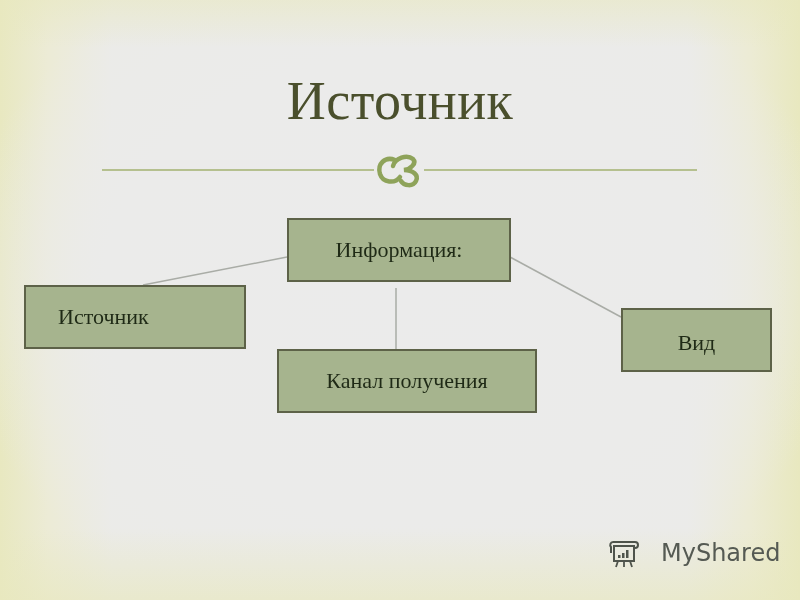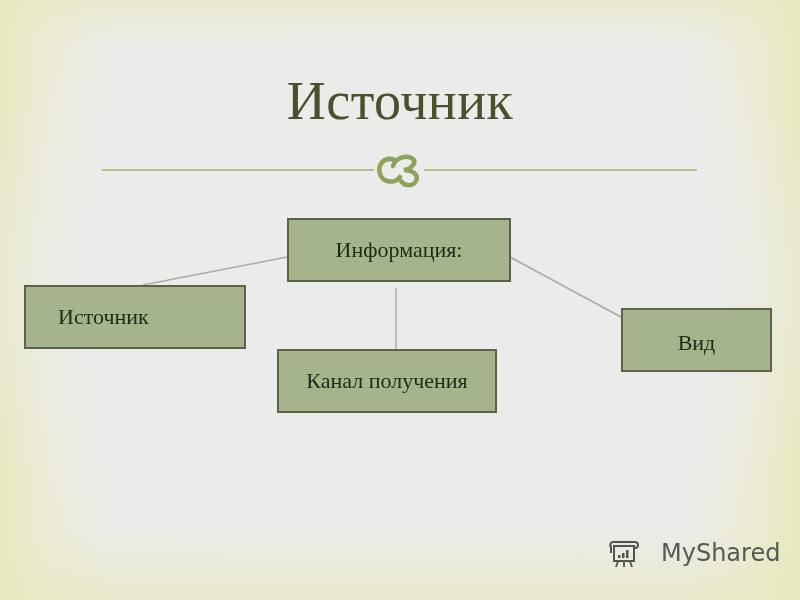--- a/index.html
+++ b/index.html
@@ -36,21 +36,21 @@
     .connectors { position: absolute; left: 0; top: 0; }
     .box {
       position: absolute; box-sizing: border-box;
       background: #a6b48e; border: 2px solid #5d6248;
       display: flex; align-items: center; justify-content: center;
       font-size: 22px; color: #1f2a16;
     }
     .box-info { left: 287px; top: 218px; width: 224px; height: 64px; }
     .box-source { left: 24px; top: 285px; width: 222px; height: 64px; justify-content: flex-start; padding-left: 32px; }
     .box-type { left: 621px; top: 284px; width: 151px; height: 64px; align-items: flex-start; padding-top: 20px; margin-top: 24px; }
-    .box-channel { left: 277px; top: 349px; width: 220px; height: 64px; }
+    .box-channel { left: 277px; top: 349px; width: 260px; height: 64px; }
     .watermark {
       position: absolute; left: 607px; top: 535px; height: 36px;
       display: flex; align-items: center; gap: 20px;
       font-family: "DejaVu Sans", sans-serif; font-size: 24px; color: #555a53;
     }
     .watermark-icon { width: 34px; height: 34px; }
   </style>
 </head>
 <body>
 

